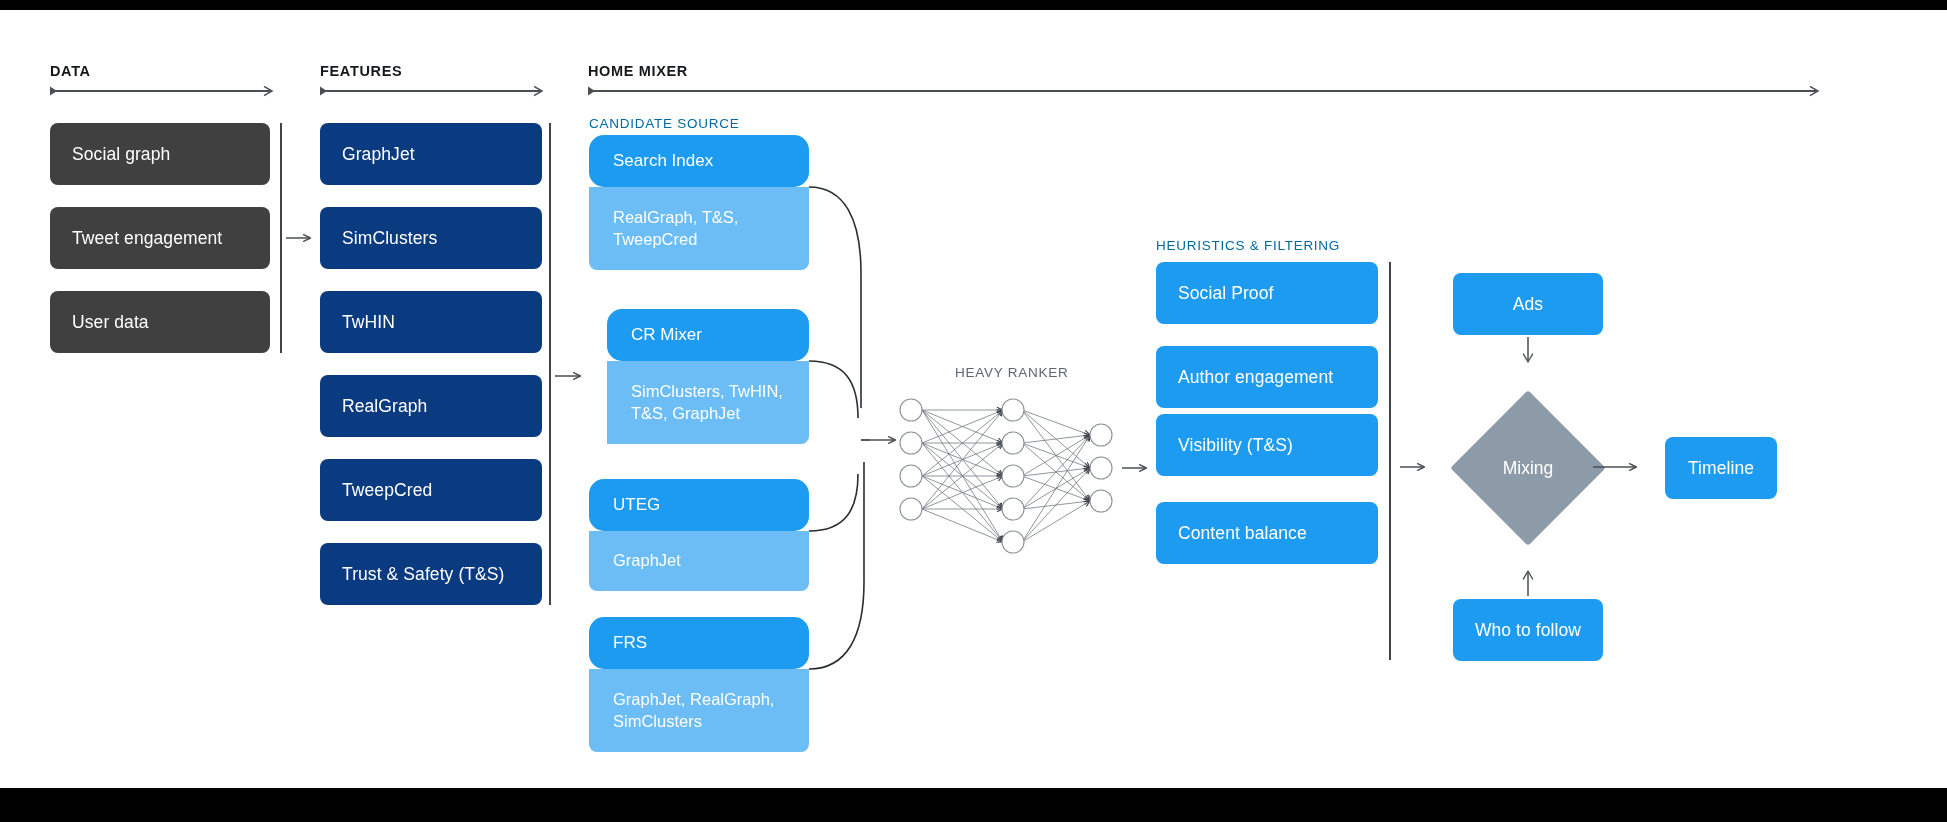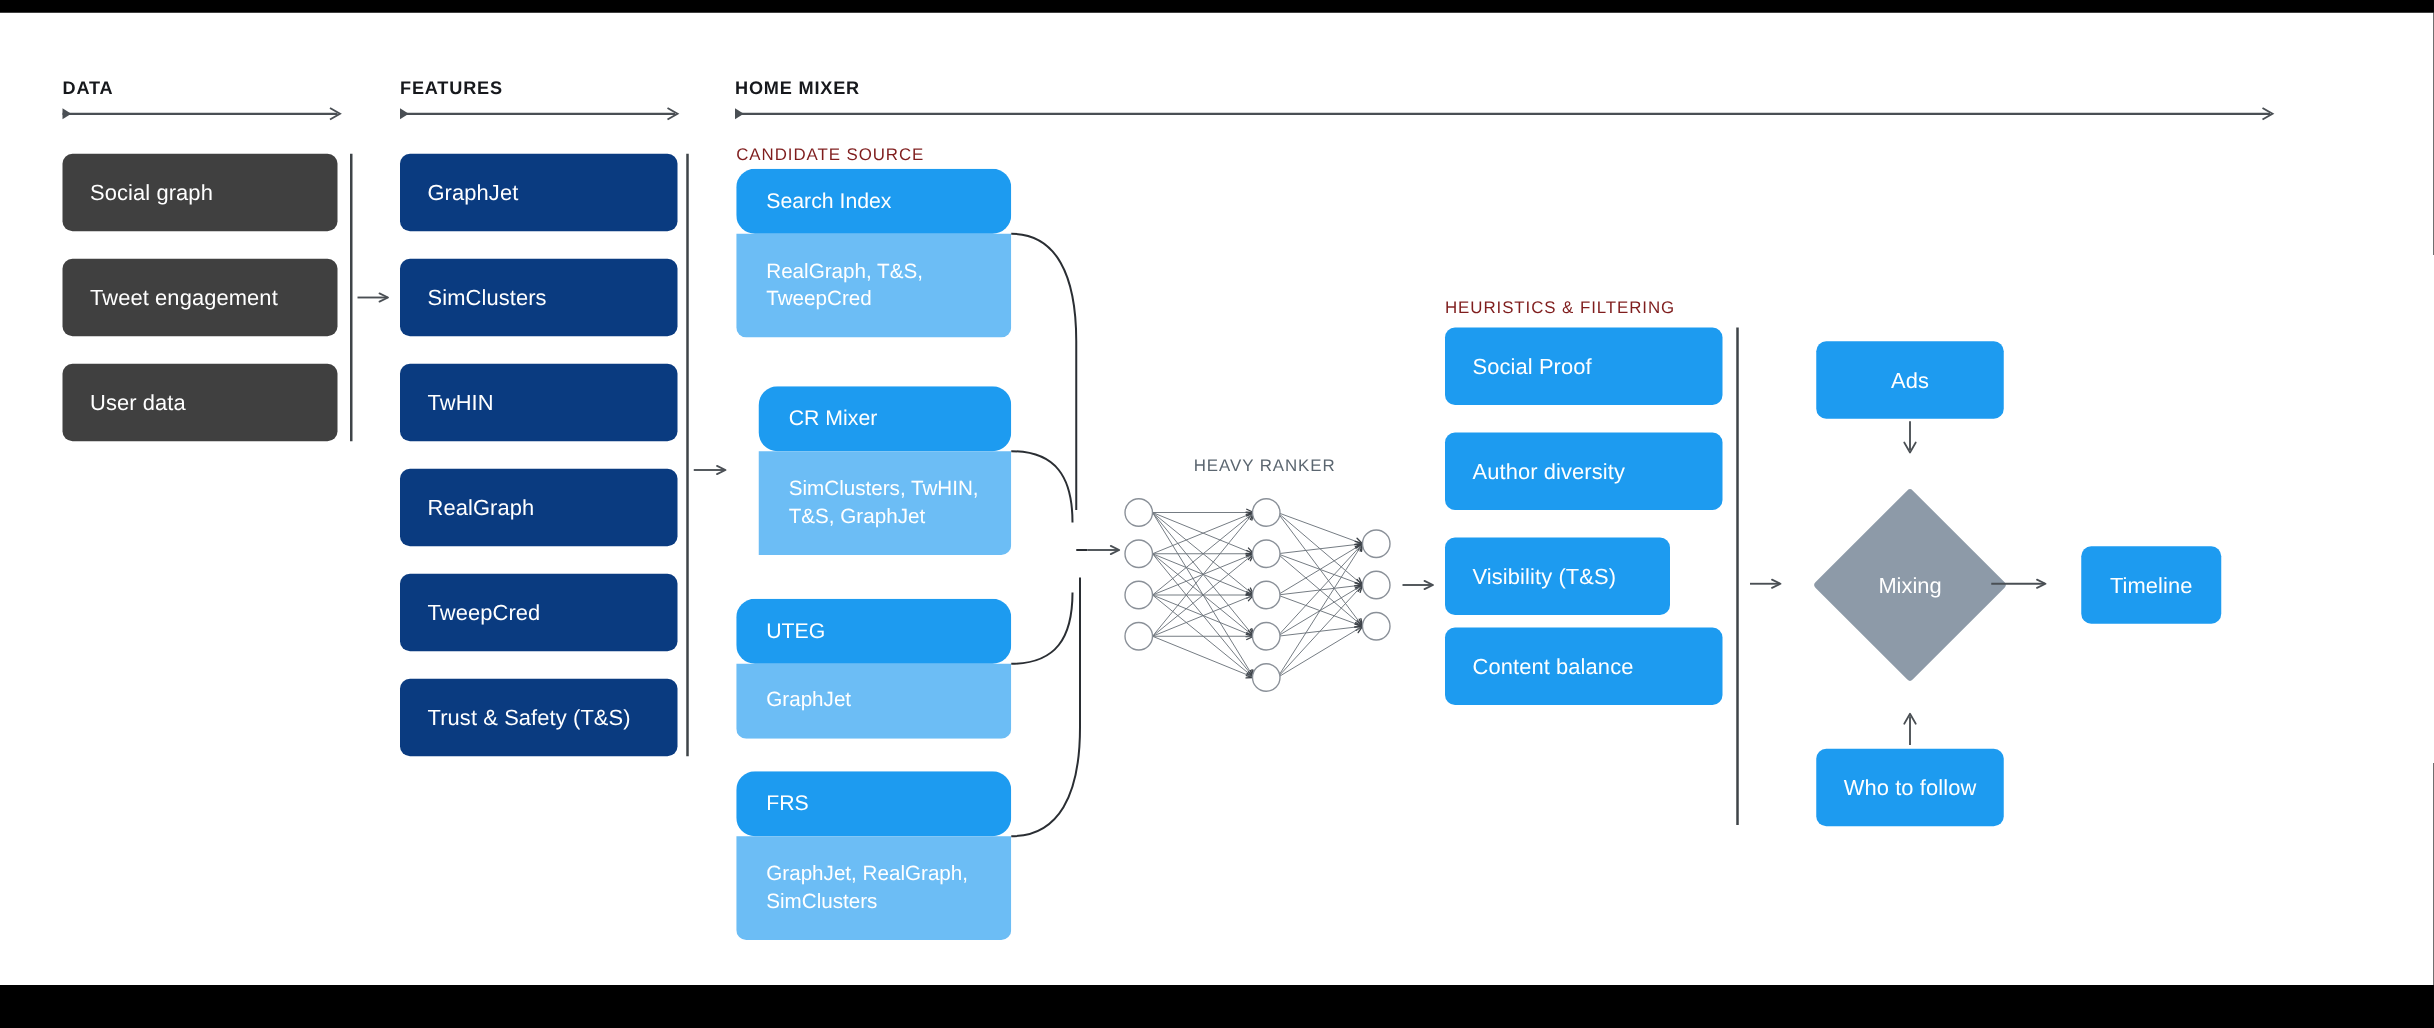--- a/index.html
+++ b/index.html
@@ -39,21 +39,21 @@
     position:absolute;
     height:14px;
   }
   .sec-rule svg{display:block;overflow:visible;}
 
   .sub-head{
     position:absolute;
     font-size:13.5px;
     font-weight:400;
     letter-spacing:0.055em;
-    color:#7f1d1d;
+    color:#0369a1;
     white-space:nowrap;
   }
 
   
   .card{
     position:absolute;
     border-radius:8px;
     display:flex;
     align-items:center;
     box-sizing:border-box;
@@ -242,23 +242,23 @@
       <div class="cs-body" style="height:83px;white-space:pre-line;">
         <span>GraphJet, RealGraph,
 SimClusters</span>
       </div>
     </div>
 
     <div class="card heur" style="left:1156px;top:252px;width:222px;height:62px;">
       <span>Social Proof</span>
     </div>
     <div class="card heur" style="left:1156px;top:336px;width:222px;height:62px;">
-      <span>Author diversity</span>
-    </div>
-    <div class="card heur" style="left:1156px;top:420px;width:180px;height:62px;">
+      <span>Author engagement</span>
+    </div>
+    <div class="card heur" style="left:1156px;top:404px;width:222px;height:62px;">
       <span>Visibility (T&amp;S)</span>
     </div>
     <div class="card heur" style="left:1156px;top:492px;width:222px;height:62px;">
       <span>Content balance</span>
     </div>
 
     <div class="vdiv" style="left:1389px;top:252px;height:398px;"></div>
 
     <div class="card plain" style="left:1453px;top:263px;width:150px;height:62px;text-align:right;">
       <span>Ads</span>

